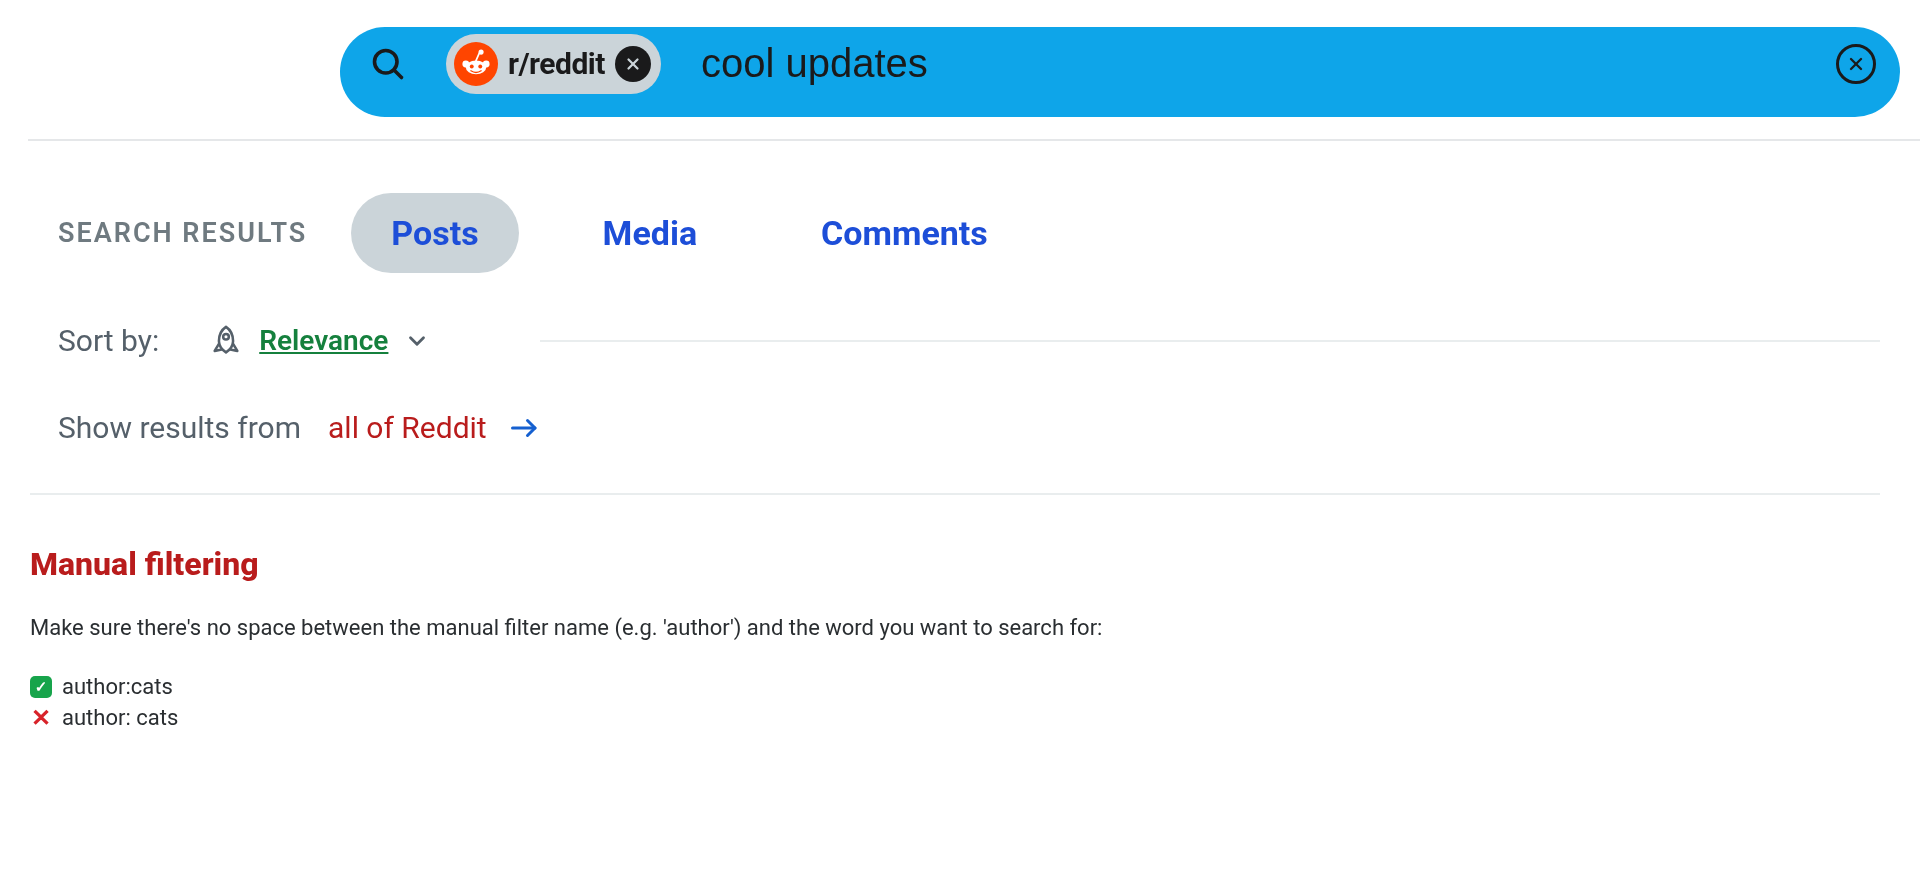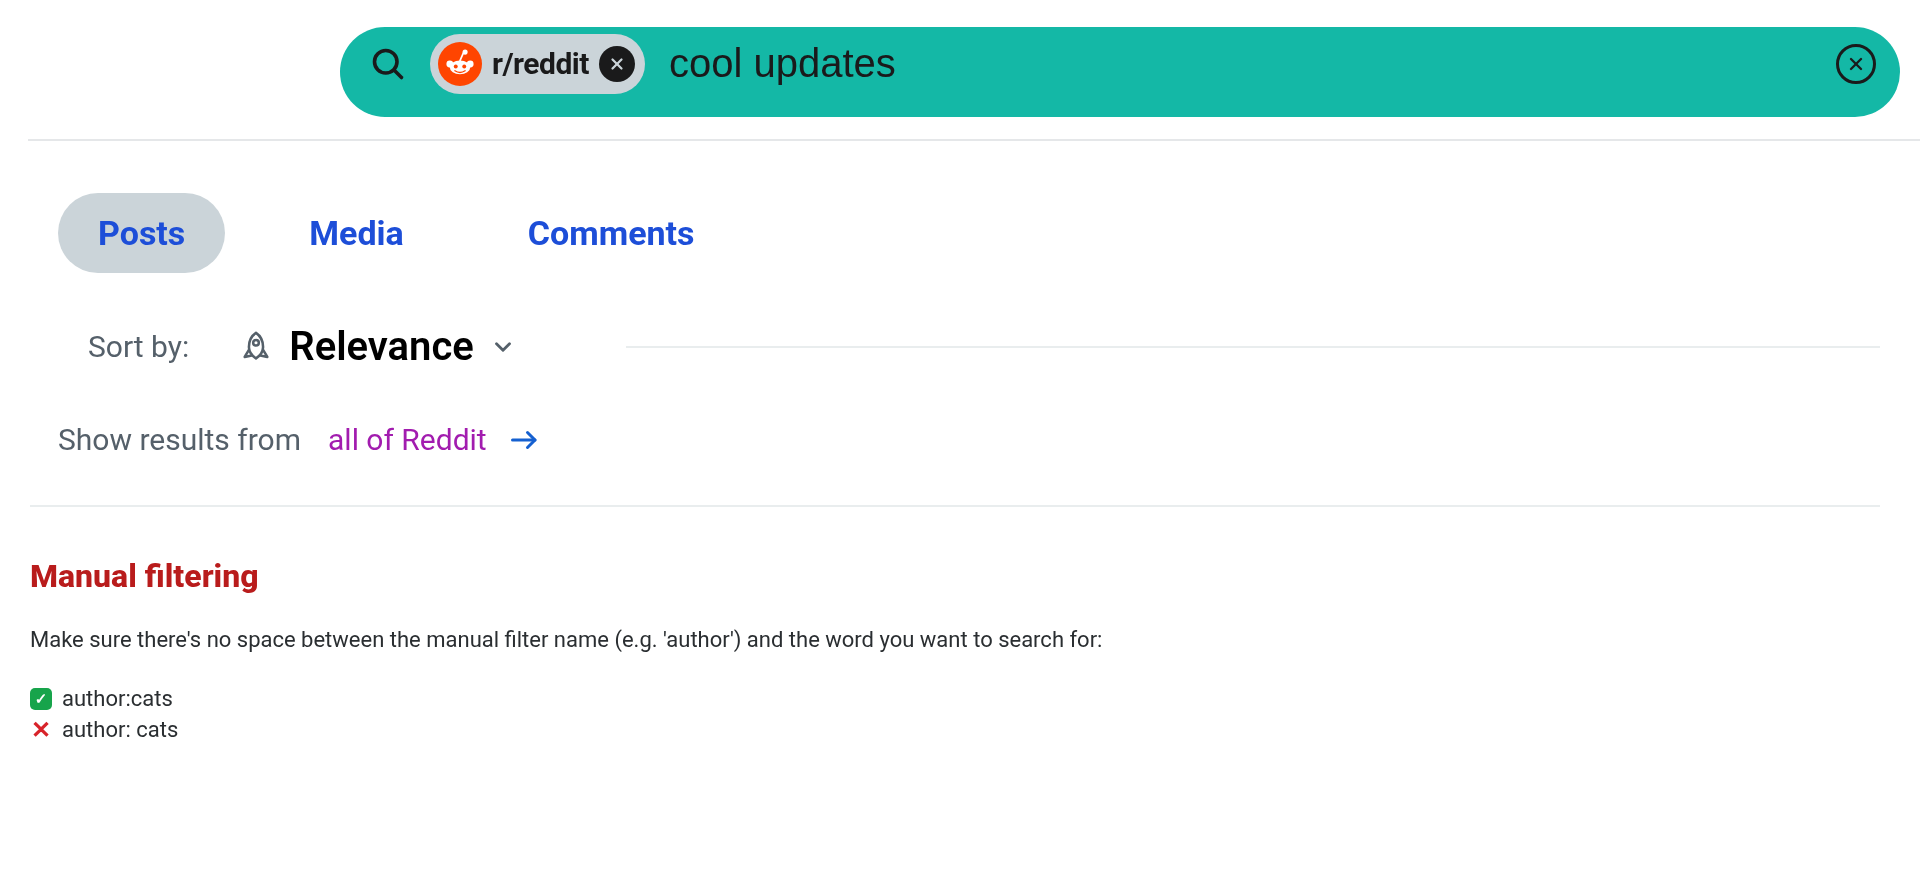--- a/index.html
+++ b/index.html
@@ -15,26 +15,26 @@
   
   .header-row {
     padding: 27px 0 0 0;
     display: flex;
     justify-content: flex-start;
   }
   .search-bar {
     margin-left: 340px;
     width: 1560px;
     height: 90px;
-    background: #14b8a6;
+    background: #0ea5e9;
     border-radius: 45px;
     display: flex;
     align-items: center;
     padding: 0 24px 17px 30px;
-    gap: 24px;
+    gap: 40px;
   }
   .search-bar .mag {
     width: 36px; height: 36px;
     flex: 0 0 auto;
     color: #1a1a1b;
   }
   .scope-chip {
     height: 60px;
     background: #cbd4d9;
     border-radius: 30px;
@@ -125,30 +125,30 @@
   
   .sort-row {
     margin-top: 50px;
     display: flex;
     align-items: center;
     gap: 50px;
   }
   .sort-label {
     font-size: 30px;
     color: #55606a;
-    margin-left: 30px;
   }
   .sort-pick {
     display: inline-flex;
     align-items: center;
     gap: 16px;
-    font-size: 40px;
+    font-size: 28px;
     font-weight: 600;
-    color: #000000;
-    cursor: pointer;
+    color: #15803d;
+    cursor: pointer;
+    text-decoration: underline;
   }
   .sort-pick svg.lead { width: 34px; height: 34px; color: #55606a; }
   .sort-pick svg.chev { width: 26px; height: 26px; color: #55606a; }
 
   .sort-row .rule {
     margin-left: 60px;
     flex: 1 1 auto;
     height: 1px;
     border-top: 2px solid #e9edee;
     align-self: center;
@@ -157,21 +157,21 @@
   
   .allreddit-row {
     margin-top: 52px;
     font-size: 30px;
     color: #55606a;
     display: flex;
     align-items: center;
     gap: 23px;
   }
   .allreddit-row .link {
-    color: #a21caf;
+    color: #b91c1c;
     cursor: pointer;
     margin-left: 4px;
   }
   .allreddit-row svg { width: 30px; height: 22px; color: #1560d0; }
 
   .hr2 {
     margin-top: 48px;
     border: none;
     border-top: 2px solid #e9edee;
     margin-left: -28px;
@@ -260,20 +260,21 @@
       </svg>
     </span>
   </div>
 </div>
 
 <hr class="hr">
 
 <div class="content">
 
   <div class="tabs-row">
+    <span class="tabs-caption">SEARCH RESULTS</span>
     <span class="tab active">Posts</span>
     <span class="tab">Media</span>
     <span class="tab">Comments</span>
   </div>
 
   <div class="sort-row">
     <span class="sort-label">Sort by:</span>
 
     <span class="sort-pick">
       <svg class="lead" viewBox="0 0 24 24" fill="none" stroke="currentColor" stroke-width="1.8" stroke-linecap="round" stroke-linejoin="round">

